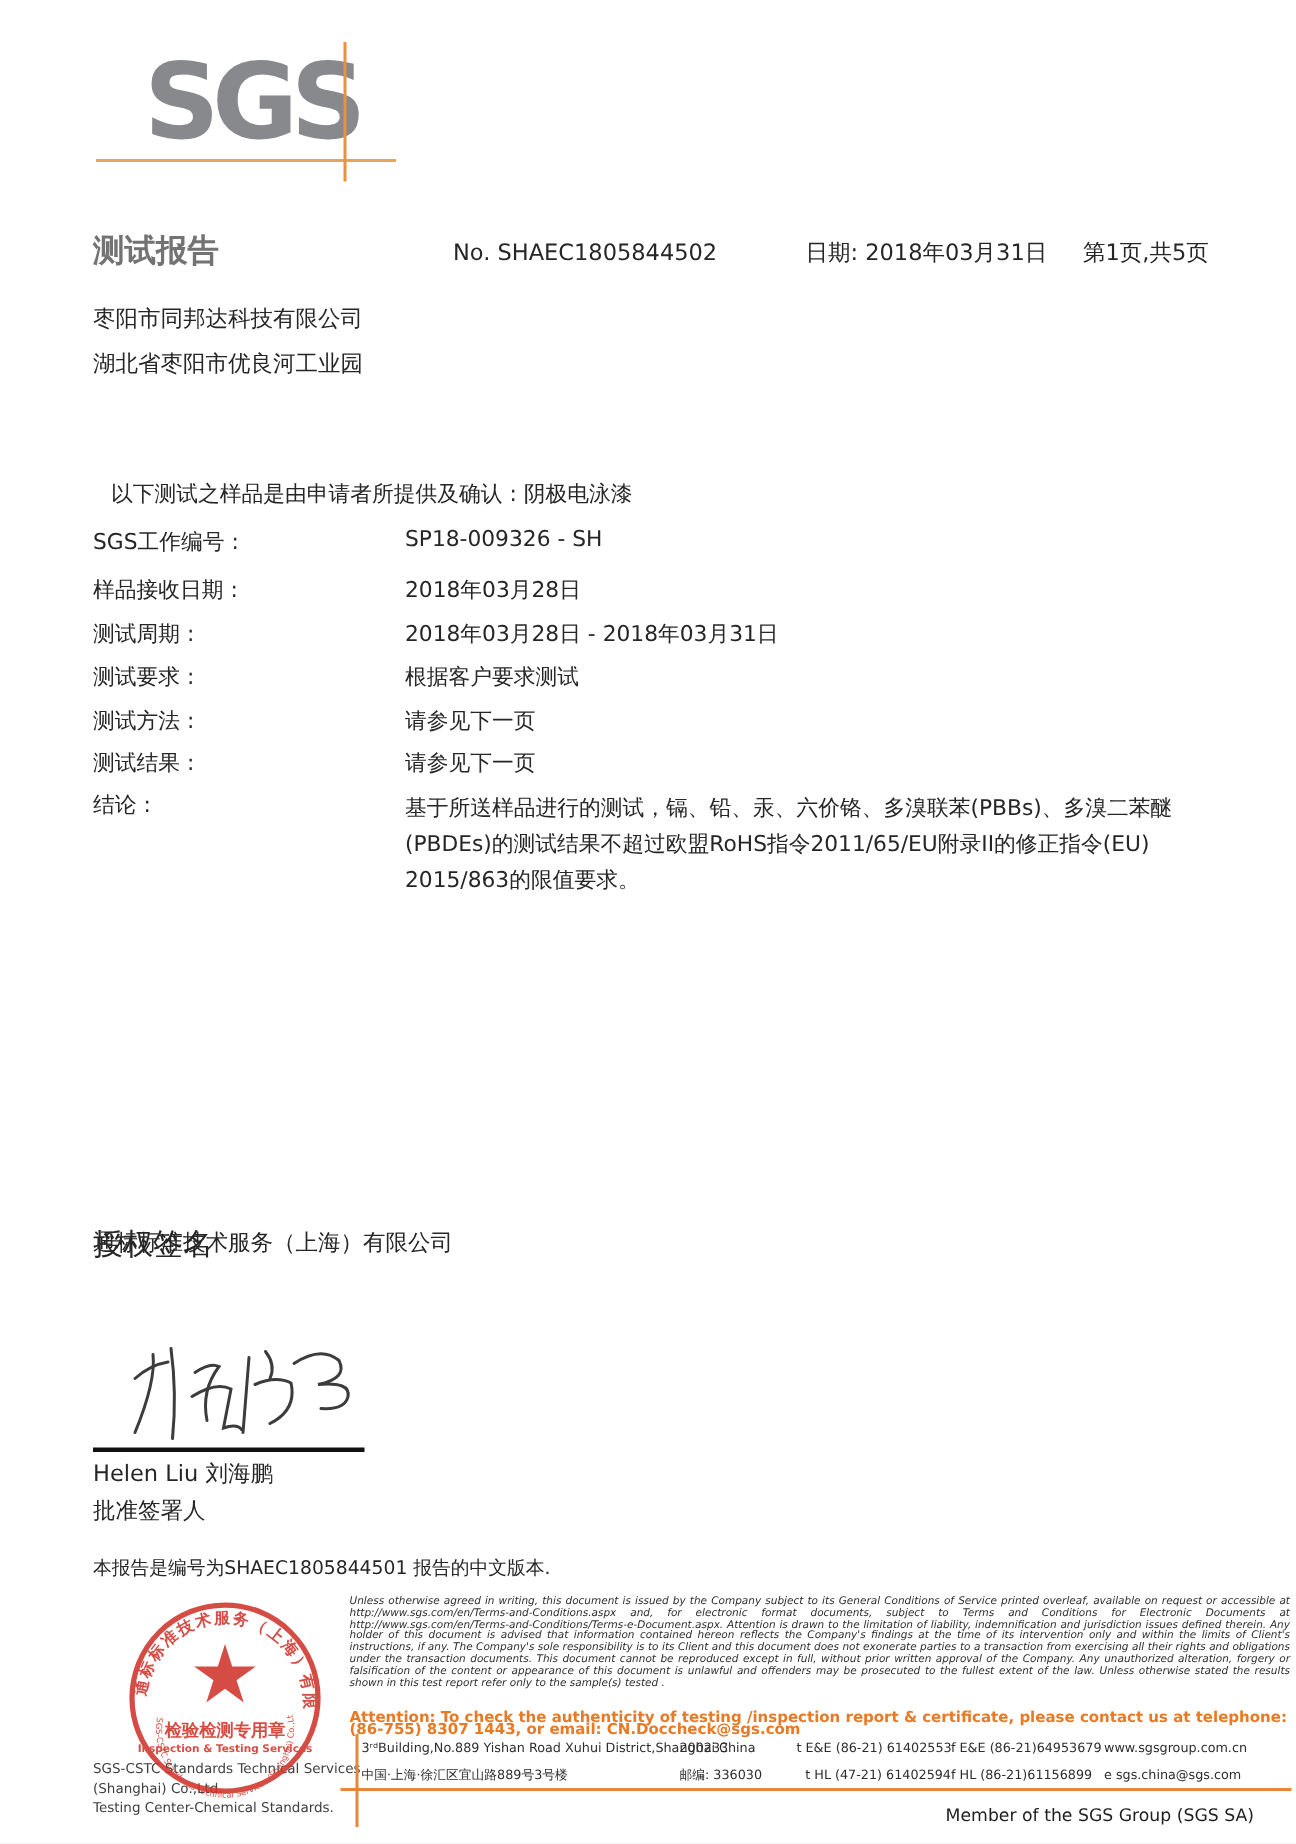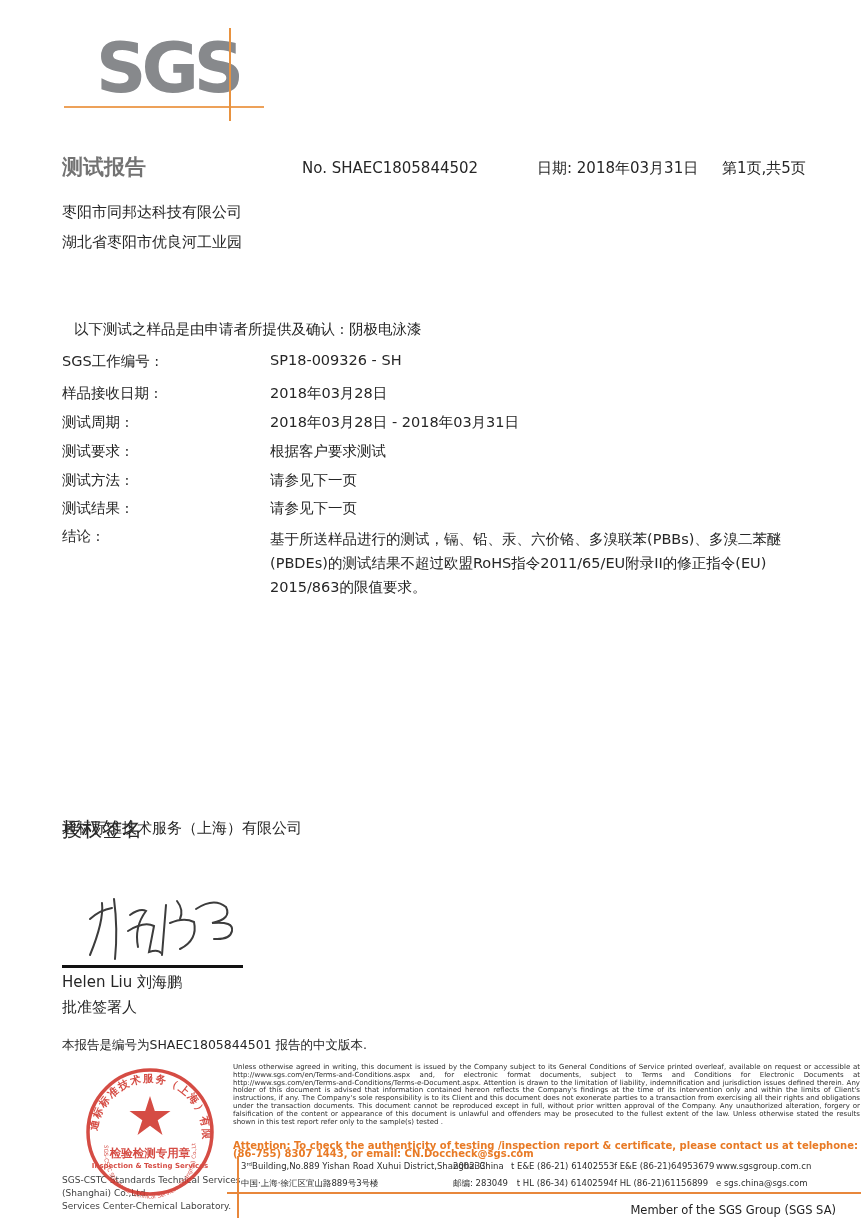--- a/index.html
+++ b/index.html
@@ -42,30 +42,30 @@
   .sig-line{position:absolute;left:62px;top:965px;width:181px;height:2.5px;background:#111;}
   .sig-name{position:absolute;left:62px;top:973px;font-size:15px;}
   .sig-title{position:absolute;left:62px;top:998px;font-size:15px;}
   
   .report-note{position:absolute;left:62px;top:1037px;font-size:12.5px;}
   
   .stamp-company{position:absolute;left:62px;top:1174px;font-size:9px;line-height:13px;color:#3f3f3f;width:180px;}
   .stamp-svg{position:absolute;left:80px;top:1062px;}
   .disclaimer{
     position:absolute;left:233px;top:1064px;width:627px;
-    font-size:7px;line-height:7.8px;text-align:justify;color:#2d2d2d;
+    font-size:7px;line-height:7.8px;text-align:justify;color:#2d2d2d;font-style:italic;
   }
   .attention{
     position:absolute;left:233px;top:1142px;width:627px;
     font-size:10px;line-height:8.2px;font-weight:bold;color:#e87a25;
   }
   .addr-block{position:absolute;left:241px;top:1161px;width:619px;font-size:8.5px;color:#2d2d2d;}
   .addr-row{display:flex;align-items:baseline;height:17px;white-space:nowrap;}
   .addr-col-address{width:212px;}
-  .addr-col-post{width:58px;}
+  .addr-col-post{width:78px;}
   .addr-col-tel{width:103px;text-align:right;}
   .addr-col-fax{width:102px;}
   .addr-col-web{flex:1;}
   .footer-vline{position:absolute;left:237px;top:1156px;width:1.5px;height:62px;background:#e8873b;}
   .footer-hline{position:absolute;left:227px;top:1192px;width:634px;height:2px;background:#e8873b;}
   .member-line{position:absolute;right:28px;top:1203px;font-size:11.5px;color:#1e1e1e;}
 </style>
 </head>
 <body>
 
@@ -124,21 +124,21 @@
   </svg>
 
   <div class="sig-line"></div>
   <div class="sig-name">Helen Liu 刘海鹏</div>
   <div class="sig-title">批准签署人</div>
 
   <div class="report-note">本报告是编号为SHAEC1805844501 报告的中文版本.</div>
 
   <div class="stamp-company">
     <div>SGS-CSTC Standards Technical Services (Shanghai) Co.,Ltd.</div>
-    <div>Services Center-Chemical Laboratory.</div>
+    <div>Testing Center-Chemical Standards.</div>
   </div>
 
   <svg class="stamp-svg" width="140" height="140" viewBox="0 0 140 140">
     <defs>
       <path id="arcTop" d="M 17,73 A 53,53 0 1 1 123,73"></path>
       <path id="arcBottom" d="M 25,81 A 46,46 0 1 0 115,81"></path>
     </defs>
     <g opacity="0.88">
       <circle cx="70" cy="70" r="62" fill="none" stroke="#d0342b" stroke-width="3.5"></circle>
       <polygon fill="#d0342b" points="70,34 74.8,49 90.5,49 77.7,58.2 82.5,73 70,63.8 57.5,73 62.3,58.2 49.5,49 65.2,49"></polygon>
@@ -159,22 +159,22 @@
   <div class="addr-block">
     <div class="addr-row">
       <span class="addr-col-address">3ʳᵈBuilding,No.889 Yishan Road Xuhui District,Shanghai China</span>
       <span class="addr-col-post">200233</span>
       <span class="addr-col-tel">t E&amp;E (86-21) 61402553</span>
       <span class="addr-col-fax">f E&amp;E (86-21)64953679</span>
       <span class="addr-col-web">www.sgsgroup.com.cn</span>
     </div>
     <div class="addr-row">
       <span class="addr-col-address">中国·上海·徐汇区宜山路889号3号楼</span>
-      <span class="addr-col-post">邮编: 283049</span>
-      <span class="addr-col-tel">t HL (86-34) 61402594</span>
+      <span class="addr-col-post">邮编: 336030</span>
+      <span class="addr-col-tel">t HL (47-21) 61402594</span>
       <span class="addr-col-fax">f HL (86-21)61156899</span>
       <span class="addr-col-web">e  sgs.china@sgs.com</span>
     </div>
   </div>
 
   <div class="footer-vline"></div>
   <div class="footer-hline"></div>
 
   <div class="member-line">Member of the SGS Group (SGS SA)</div>
 

